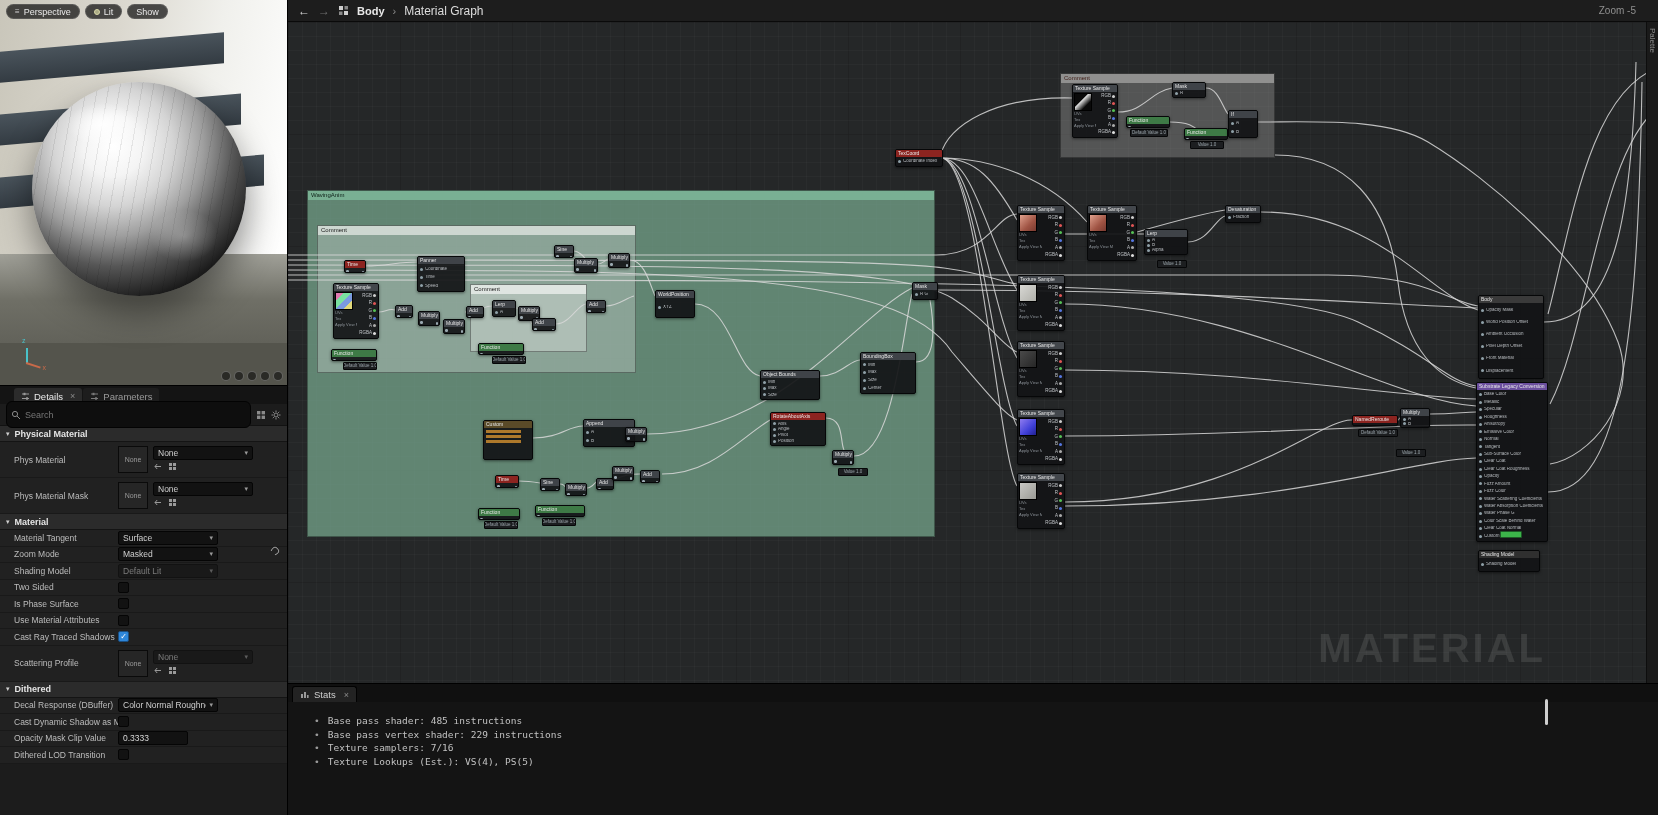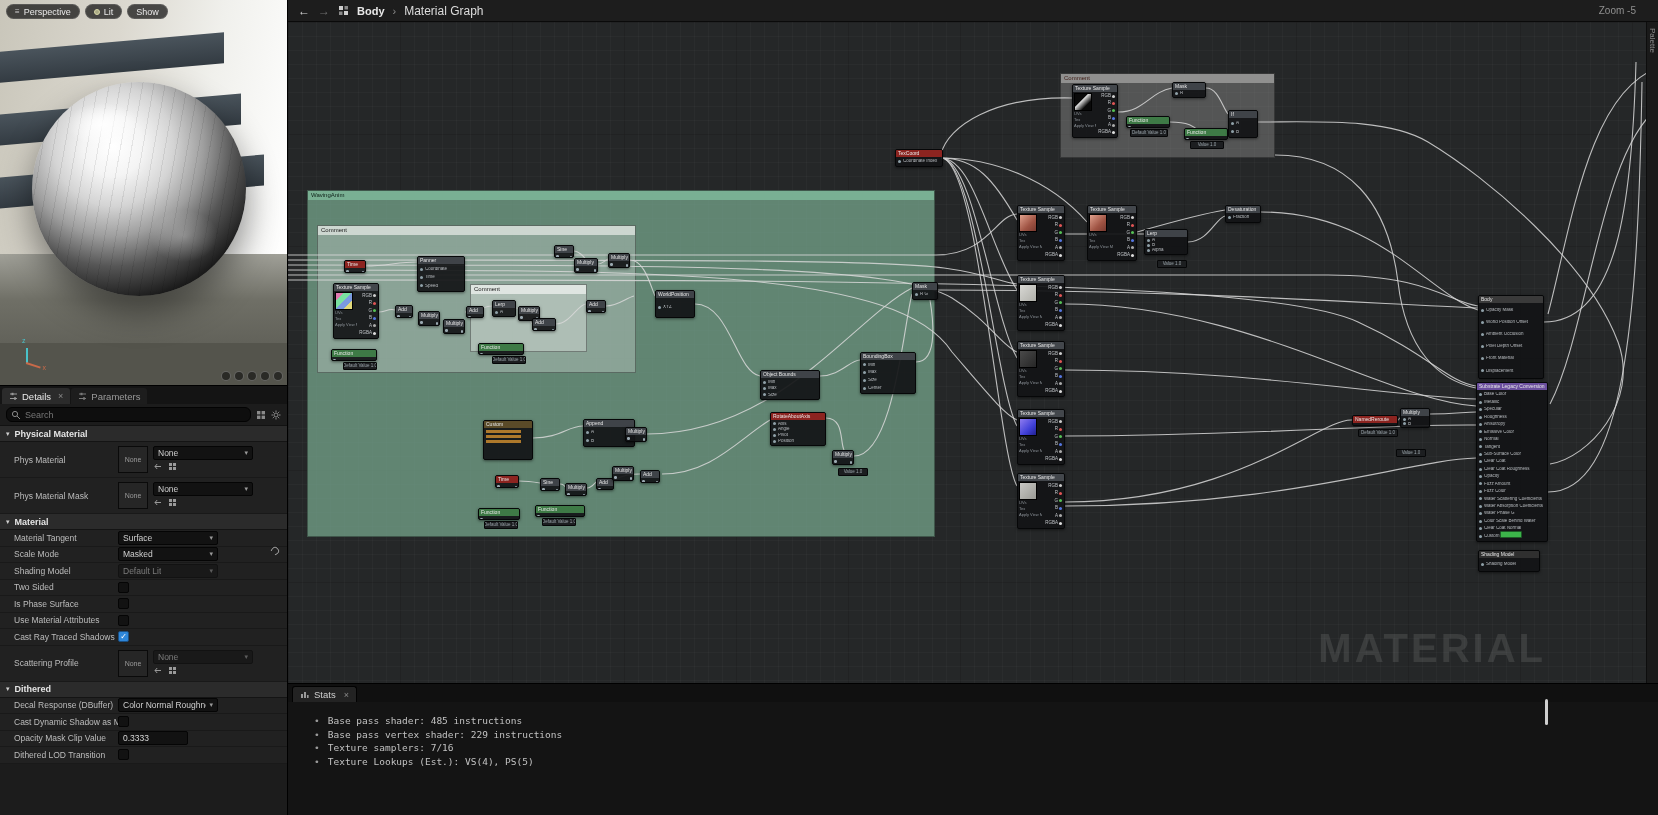--- a/index.html
+++ b/index.html
@@ -26,26 +26,26 @@
 .vp-gizmo{position:absolute;left:14px;bottom:14px;width:30px;height:30px}
 .gz-z{position:absolute;left:12px;bottom:8px;width:1.5px;height:15px;background:#49c2c9}
 .gz-x{position:absolute;left:12px;bottom:8px;width:15px;height:1.5px;background:#c96a49;transform-origin:left bottom;transform:rotate(18deg)}
 .gz-lz{position:absolute;left:8px;top:-4px;font-size:7px;color:#49c2c9}
 .gz-lx{position:absolute;right:-2px;bottom:0;font-size:7px;color:#c96a49}
 .vp-corner{position:absolute;right:4px;bottom:4px;display:flex;gap:3px}
 .vp-ci{width:10px;height:10px;border-radius:50%;background:rgba(8,8,8,.55);border:1px solid rgba(255,255,255,.28)}
 
 
 #details{position:absolute;left:0;top:385px;width:288px;height:430px;background:#1c1c1c;border-top:1px solid #000;border-right:1px solid #000}
-.tabs{height:18px;background:#141414;display:flex;align-items:flex-end;padding-left:2px;gap:1px}
+.tabs{height:18px;background:#141414;display:flex;align-items:flex-end;padding-left:14px;gap:1px}
 .tab{height:16px;padding:0 7px;display:flex;align-items:center;gap:4px;font-size:9.5px;color:#9a9a9a;background:#1d1d1d;border-radius:3px 3px 0 0}
 .tab.active{background:#2b2b2b;color:#e8e8e8}
 .tab-close{color:#8a8a8a;font-size:9px;margin-left:3px}
 .search-row{height:22px;display:flex;align-items:center;gap:5px;padding:0 6px;background:#1c1c1c;border-bottom:1px solid #121212}
-.search-box{flex:1;height:15px;background:#0e0e0e;border:1px solid #030303;border-radius:6px;display:flex;align-items:center;gap:4px;padding:0 4px}
+.search-box{flex:1;height:27px;background:#0e0e0e;border:1px solid #030303;border-radius:6px;display:flex;align-items:center;gap:4px;padding:0 4px}
 .search-box input{flex:1;background:transparent;border:none;outline:none;color:#9a9a9a;font-size:9px;font-family:"Liberation Sans",sans-serif}
 .hdr-ico{display:flex;align-items:center}
 .sec-header{height:16px;background:#2b2b2b;border-bottom:1px solid #141414;display:flex;align-items:center;gap:5px;padding-left:6px}
 .sec-arrow{font-size:7px;color:#cfcfcf}
 .sec-title{font-size:9px;font-weight:bold;color:#e4e4e4}
 .prop-row{display:flex;align-items:center;min-height:16.5px;padding-left:14px;background:#212121;border-bottom:1px solid #191919}
 .prop-row.asset{min-height:36px}
 .prop-label{width:104px;font-size:8.5px;color:#bdbdbd;white-space:nowrap;overflow:hidden;flex:none}
 .prop-ctl{flex:1;display:flex;align-items:flex-start;min-width:0}
 .drop{width:100px;height:14px;background:#121212;border:1px solid #050505;border-radius:2px;color:#cfcfcf;font-size:8.5px;display:flex;align-items:center;justify-content:space-between;padding:0 4px;overflow:hidden}
@@ -276,21 +276,21 @@
         <div class="prop-row">
           <div class="prop-label">Material Tangent</div>
           <div class="prop-ctl">
             <div class="drop">
               <span class="drop-v">Surface</span>
               <span class="drop-c">▾</span>
             </div>
           </div>
         </div>
         <div class="prop-row">
-          <div class="prop-label">Scale Mode</div>
+          <div class="prop-label">Zoom Mode</div>
           <div class="prop-ctl">
             <div class="drop">
               <span class="drop-v">Masked</span>
               <span class="drop-c">▾</span>
             </div>
             <span class="reset"></span>
           </div>
         </div>
         <div class="prop-row">
           <div class="prop-label">Shading Model</div>

